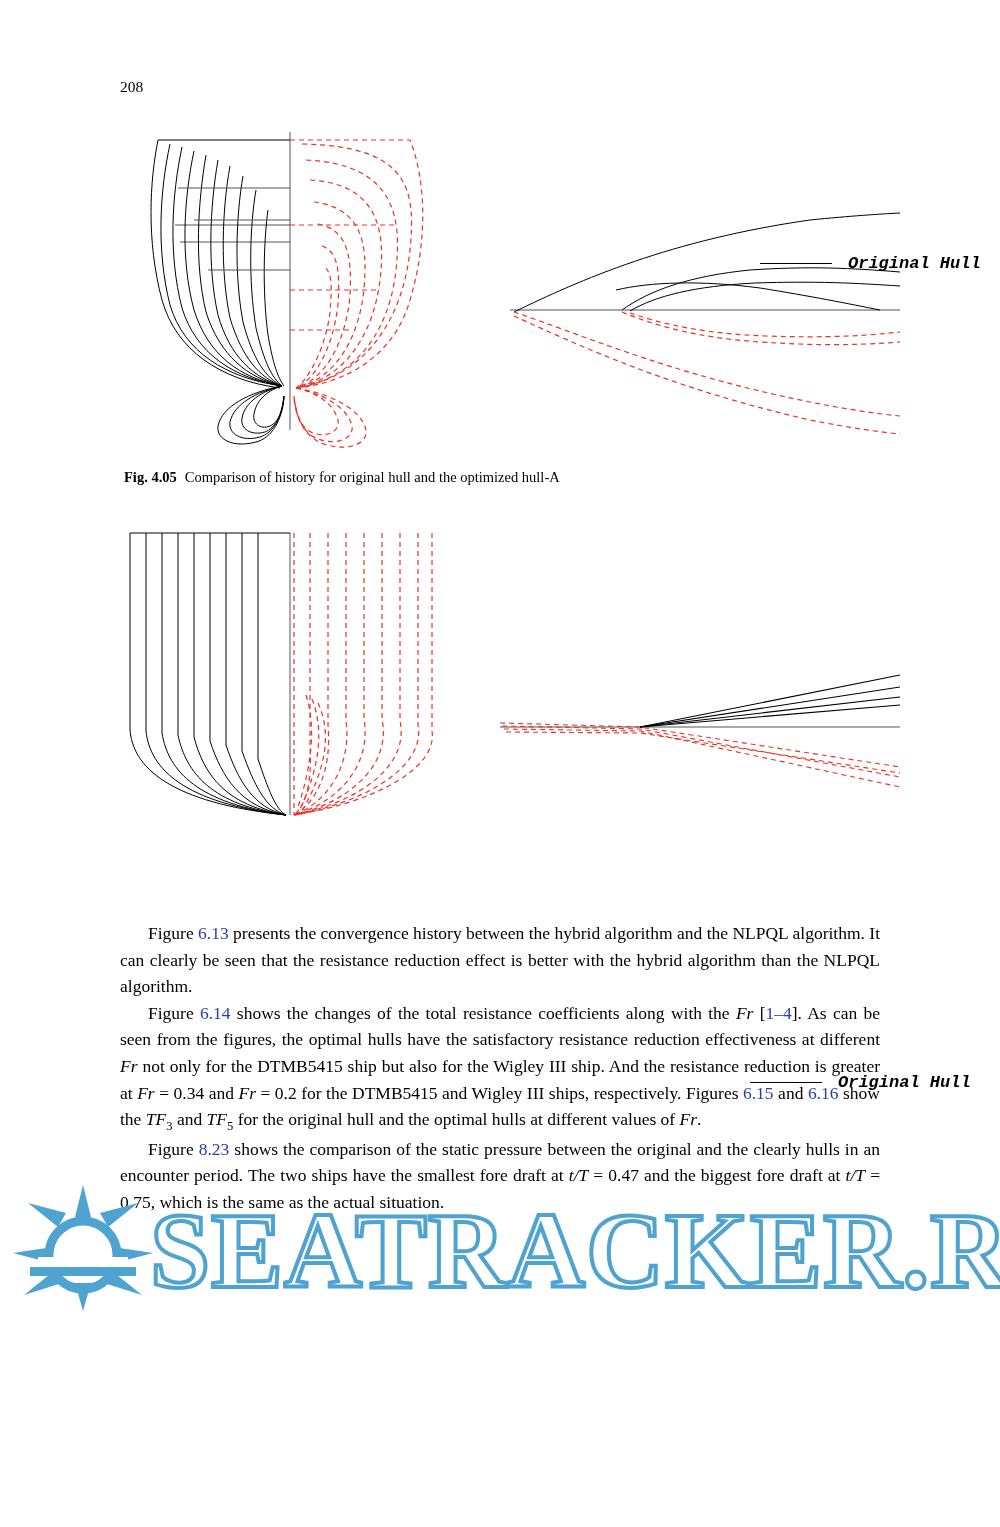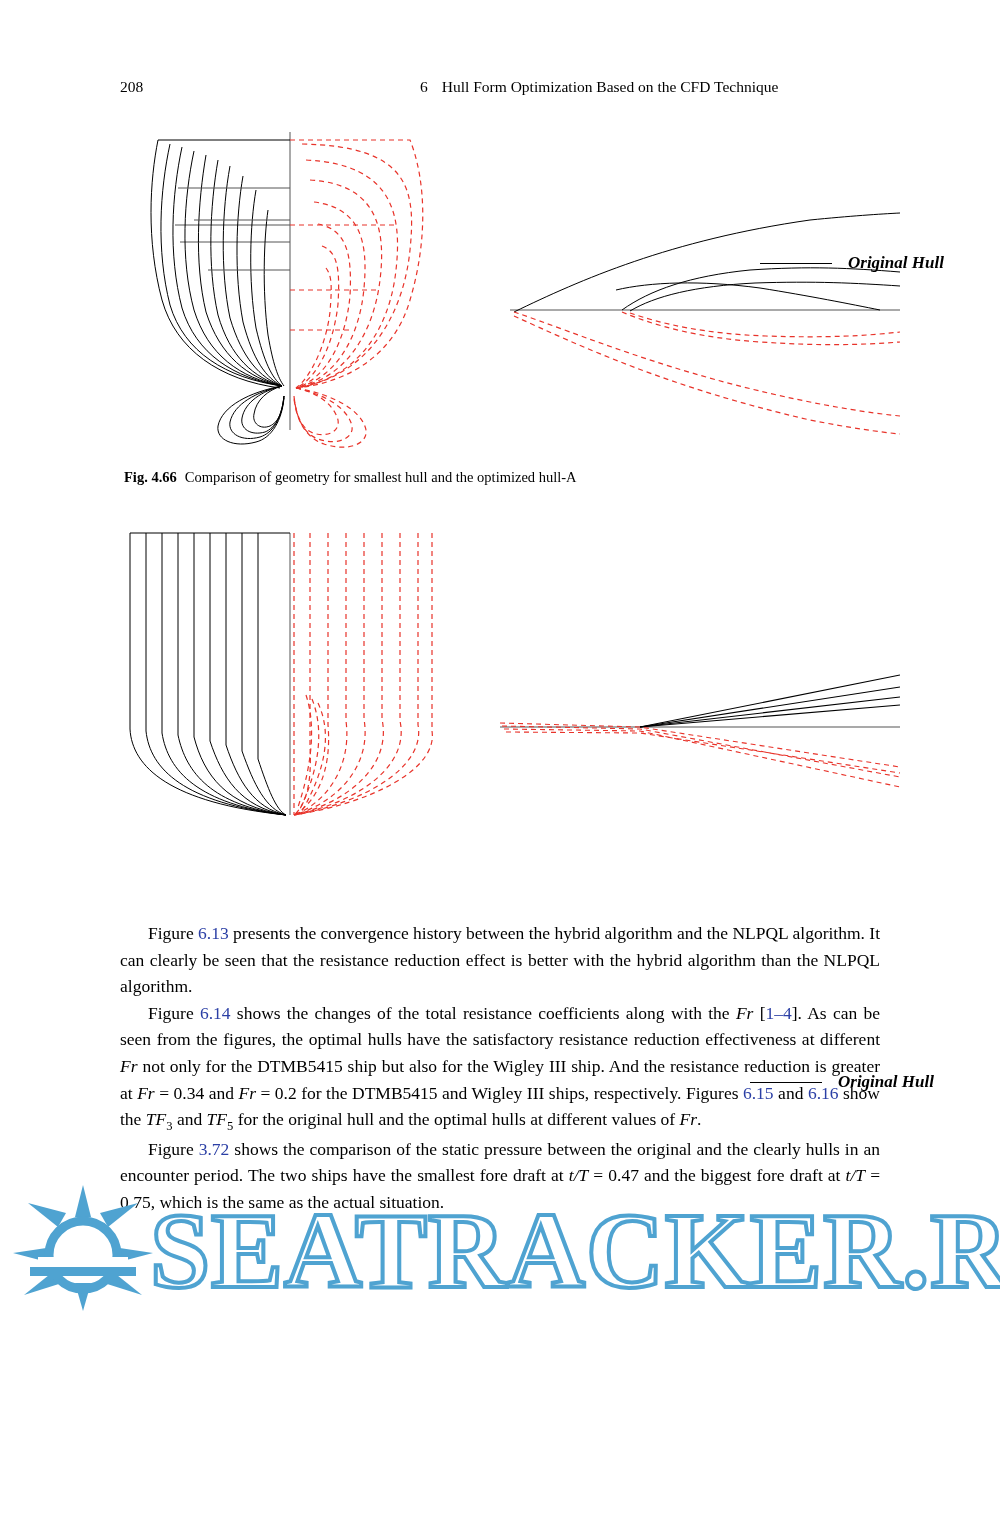--- a/index.html
+++ b/index.html
@@ -81,21 +81,21 @@
     height: 0;
     margin-right: 16px;
     flex: 0 0 72px;
   }
   .legend-swatch.solid {
     border-top: 1.6px solid #000;
   }
   .legend-swatch.dashed {
     border-top: 1.8px dashed #e8332a;
   }
-  .legend-label { white-space: nowrap; }
+  .legend-label { white-space: nowrap; font-family: Liberation Mono, monospace; }
 
   
   .body-text {
     position: absolute;
     left: 120px;
     top: 920px;
     width: 760px;
     font-size: 17.5px;
     line-height: 1.52;
     text-align: justify;
@@ -137,23 +137,20 @@
     height: 140px;
   }
 </style>
 </head>
 <body>
 
 <div class="page">
 
   <div class="header">
     <span class="page-num">208</span>
-    <span class="running-head">
-      <span class="chap-no">6</span><span>Hull Form Optimization Based on the CFD Technique</span>
-    </span>
   </div>
 
   <div class="figure-block" id="fig611">
     <svg width="790" height="340" viewBox="0 0 790 340">
       <g fill="none" stroke="#000" stroke-width="1">
 
         <line x1="180" y1="12" x2="180" y2="310" stroke="#555" stroke-width="1"></line>
 
         <line x1="65" y1="105" x2="180" y2="105" stroke="#555"></line>
         <line x1="70" y1="122" x2="180" y2="122" stroke="#555"></line>
@@ -217,21 +214,21 @@
 
     <div class="legend" id="legend611">
       <div class="legend-row">
         <span class="legend-swatch solid"></span>
         <span class="legend-label">Original Hull</span>
       </div>
     </div>
   </div>
 
   <div class="fig-caption" id="cap611">
-    <span class="fignum">Fig. 4.66</span><span>Comparison of geometry for smallest hull and the optimized hull-A</span>
+    <span class="fignum">Fig. 4.05</span><span>Comparison of history for original hull and the optimized hull-A</span>
   </div>
 
   <div class="figure-block" id="fig612">
     <svg width="790" height="330" viewBox="0 0 790 330">
 
       <g fill="none" stroke="#000" stroke-width="1">
         <line x1="180" y1="18" x2="180" y2="300" stroke="#555"></line>
         <line x1="20" y1="18" x2="180" y2="18"></line>
         <path d="M20 18 L20 214 C 22 252, 60 288, 176 300"></path>
         <path d="M36 18 L36 216 C 40 254, 74 288, 176 300"></path>
@@ -282,21 +279,21 @@
       </div>
     </div>
   </div>
 
 
   <div class="body-text">
     <p><span>Figure </span><span class="ref">6.13</span><span> presents the convergence history between the hybrid algorithm and the NLPQL algorithm. It can clearly be seen that the resistance reduction effect is better with the hybrid algorithm than the NLPQL algorithm.</span></p>
 
     <p><span>Figure </span><span class="ref">6.14</span><span> shows the changes of the total resistance coefficients along with the </span><span class="it">Fr</span><span> [</span><span class="ref">1–4</span><span>]. As can be seen from the figures, the optimal hulls have the satisfactory resistance reduction effectiveness at different </span><span class="it">Fr</span><span> not only for the DTMB5415 ship but also for the Wigley III ship. And the resistance reduction is greater at </span><span class="it">Fr</span><span> = 0.34 and </span><span class="it">Fr</span><span> = 0.2 for the DTMB5415 and Wigley III ships, respectively. Figures </span><span class="ref">6.15</span><span> and </span><span class="ref">6.16</span><span> show the </span><span class="it">TF</span><sub>3</sub><span> and </span><span class="it">TF</span><sub>5</sub><span> for the original hull and the optimal hulls at different values of </span><span class="it">Fr</span><span>.</span></p>
 
-    <p><span>Figure </span><span class="ref">3.72</span><span> shows the comparison of the static pressure between the original and the clearly hulls in an encounter period. The two ships have the smallest fore draft at </span><span class="it">t/T</span><span> = 0.47 and the biggest fore draft at </span><span class="it">t/T</span><span> = 0.75, which is the same as the actual situation.</span></p>
+    <p><span>Figure </span><span class="ref">8.23</span><span> shows the comparison of the static pressure between the original and the clearly hulls in an encounter period. The two ships have the smallest fore draft at </span><span class="it">t/T</span><span> = 0.47 and the biggest fore draft at </span><span class="it">t/T</span><span> = 0.75, which is the same as the actual situation.</span></p>
   </div>
 
   <div class="watermark">
     <svg class="wm-sun" viewBox="0 0 150 140">
       <g fill="#4fa3d1">
         <polygon points="75,2 83,34 67,34"></polygon>
         <polygon points="130,20 100,44 92,30"></polygon>
         <polygon points="20,20 50,44 58,30"></polygon>
         <polygon points="145,70 105,64 107,80"></polygon>
         <polygon points="5,70 45,64 43,80"></polygon>

